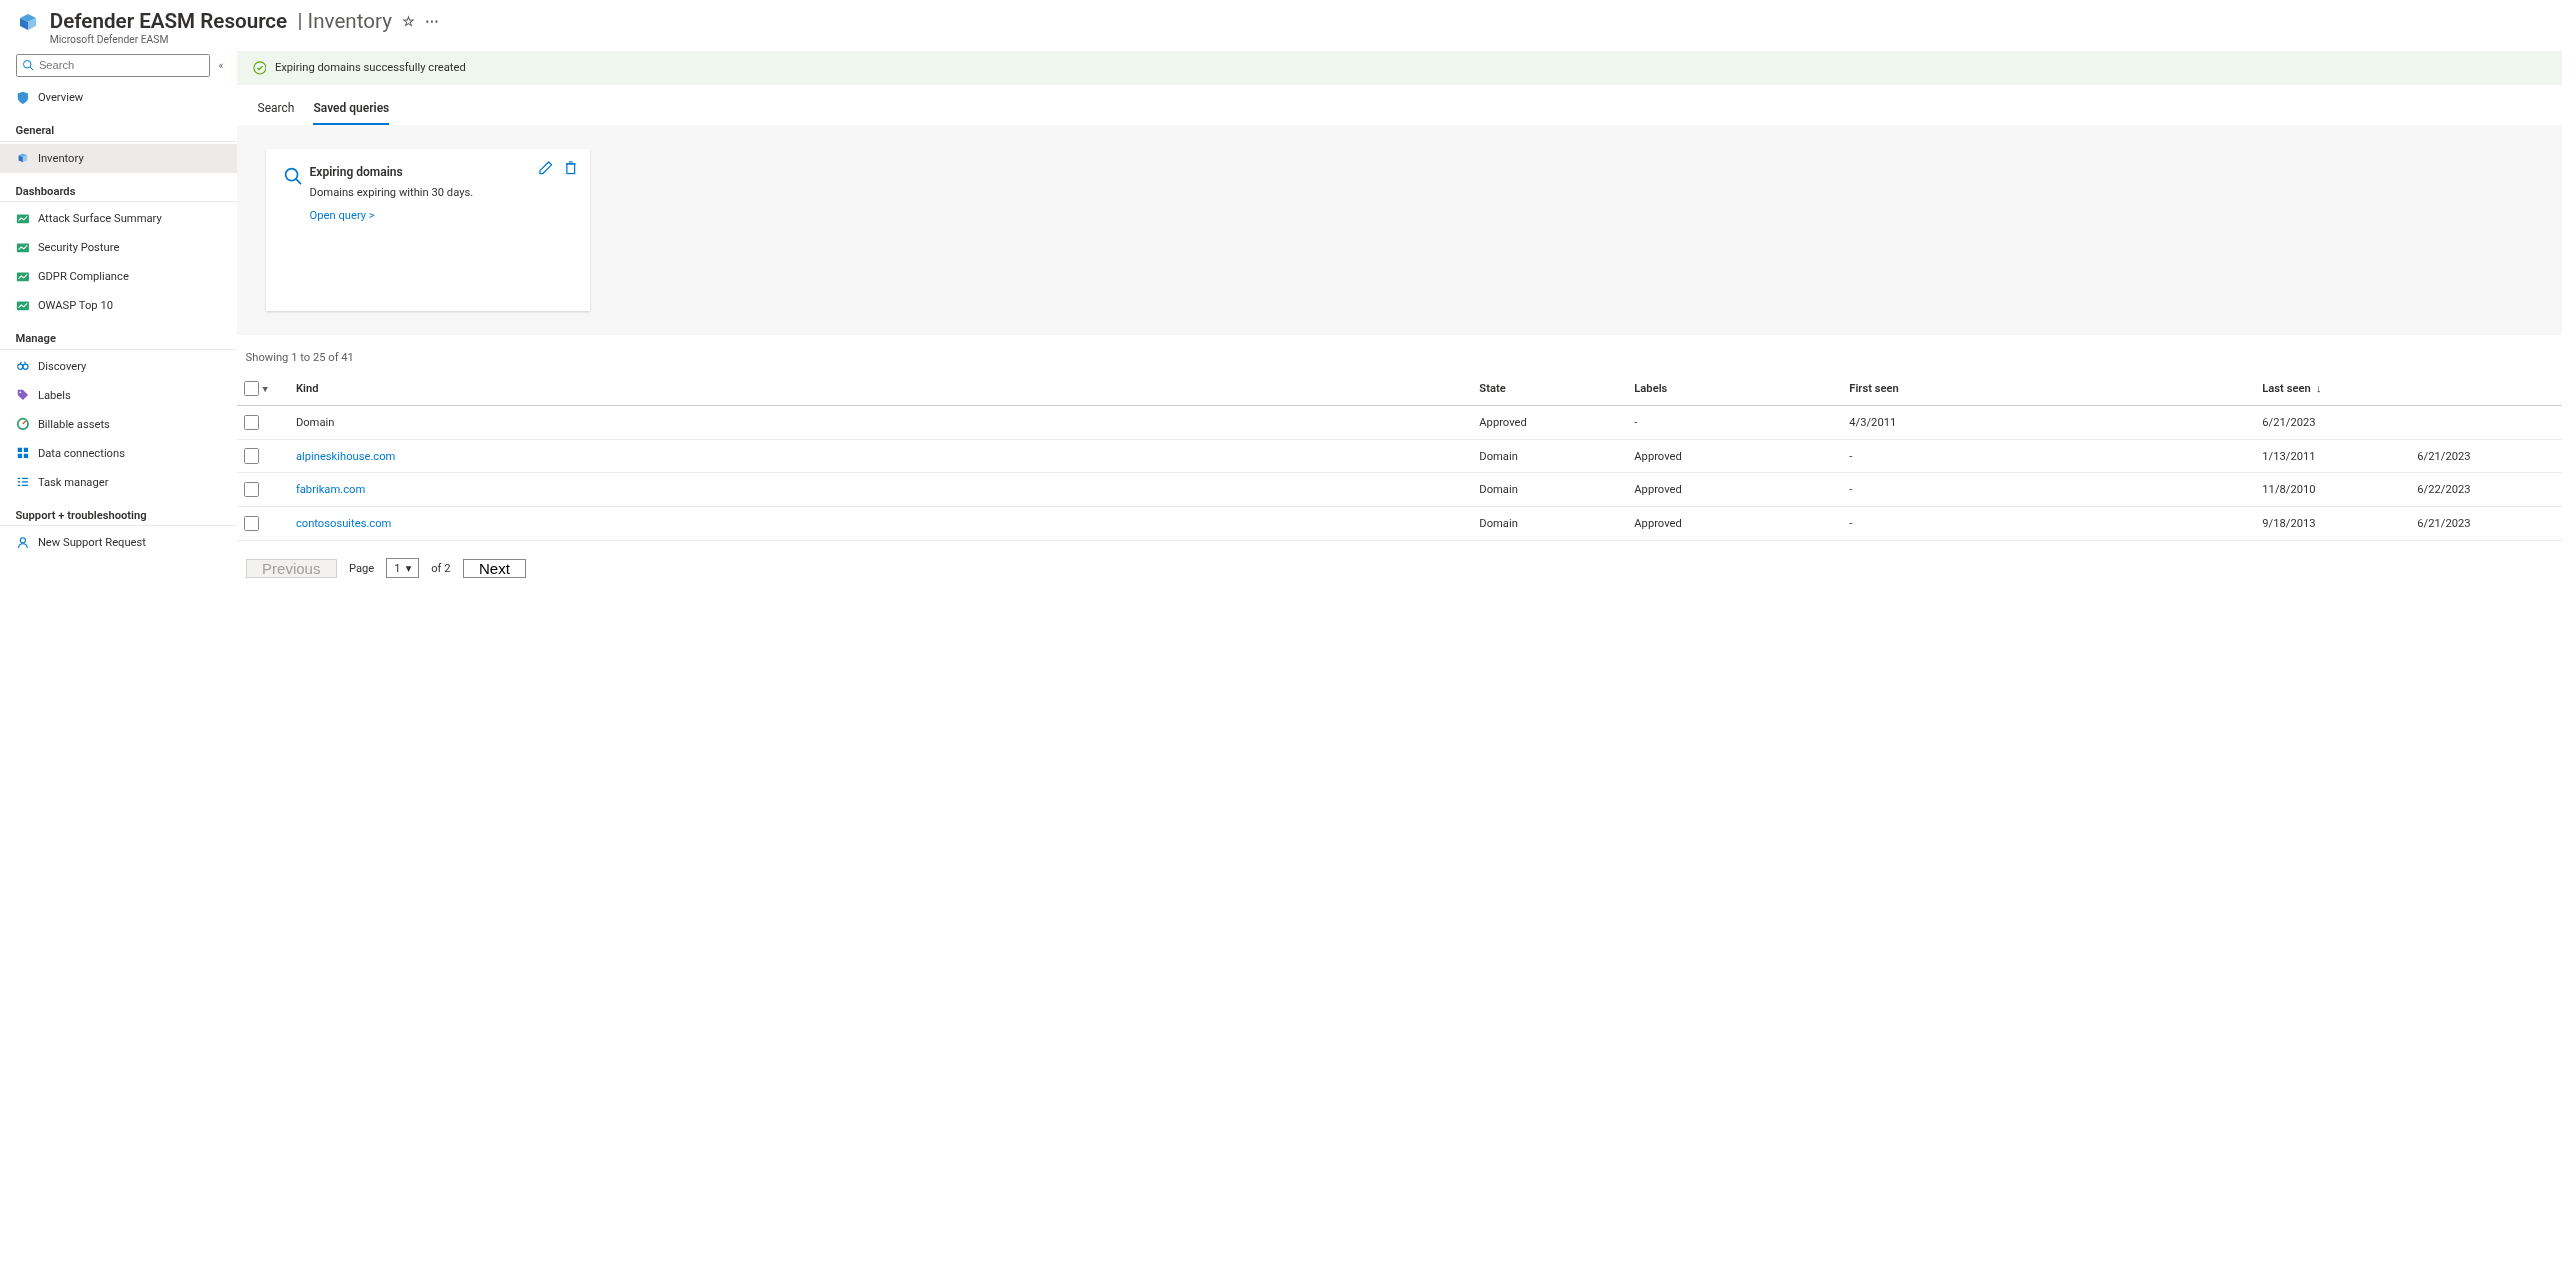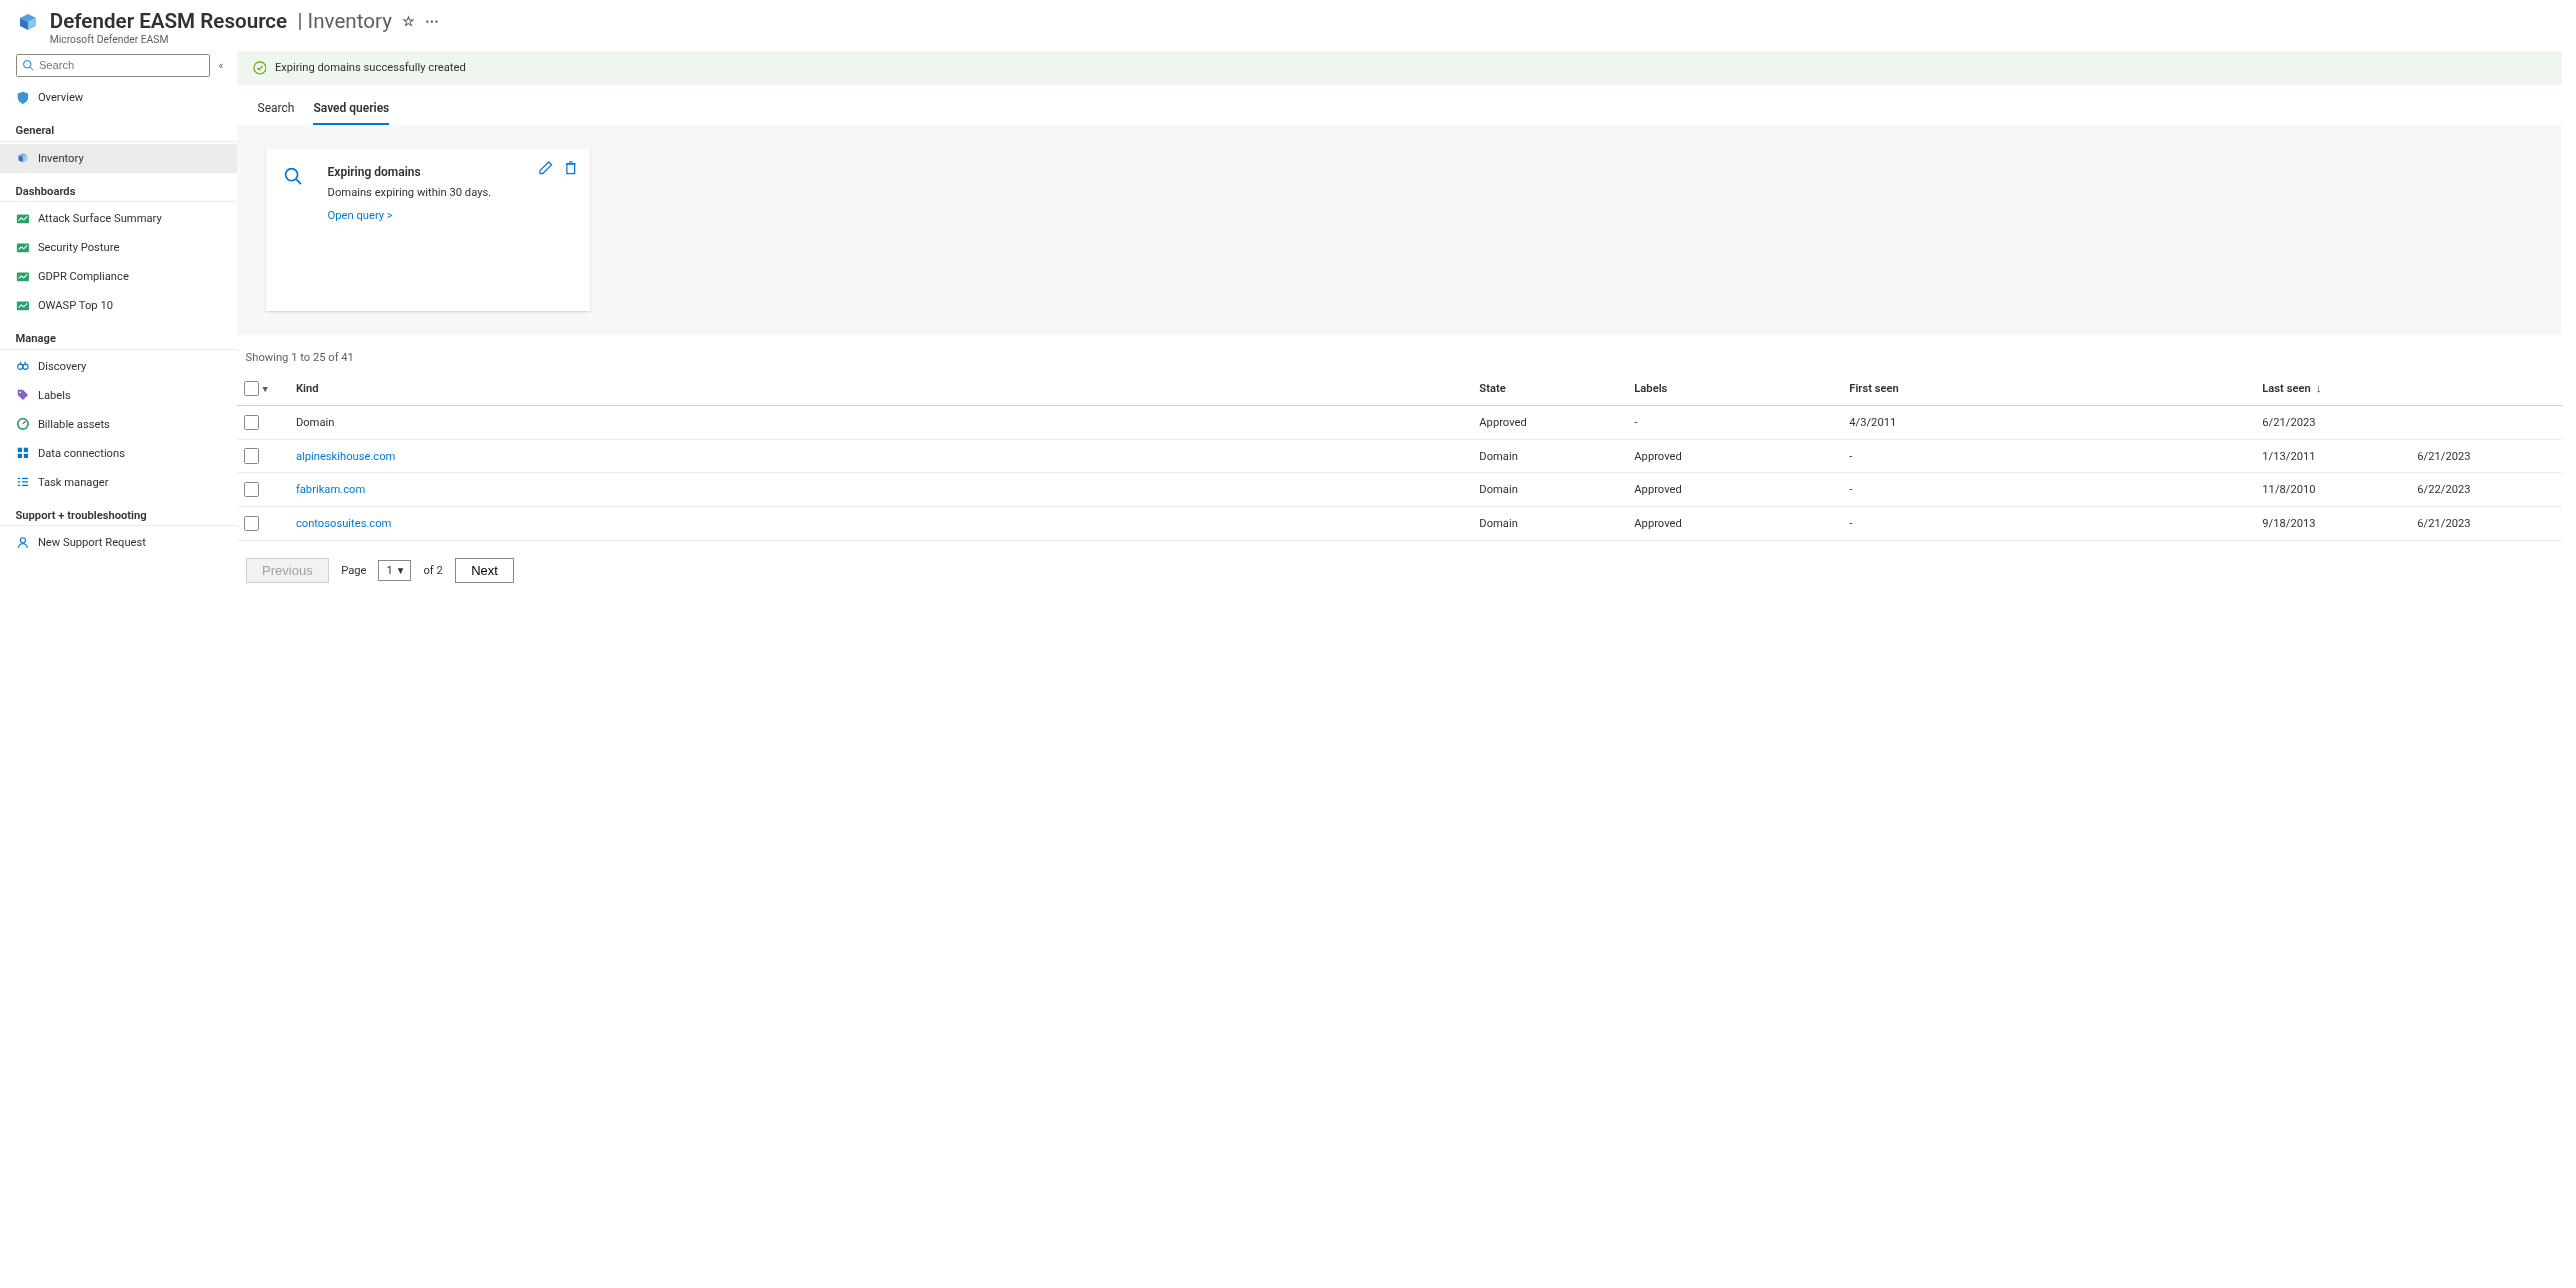--- a/index.html
+++ b/index.html
@@ -82,21 +82,21 @@
   .query-panel {
     background: #f7f7f7;
     padding: 24px 29px;
     display: flex; gap: 17px;
   }
   .query-card {
     width: 324px; min-height: 162px;
     background: #ffffff;
     box-shadow: 0 0.9px 2.6px rgba(0,0,0,0.1), 0 0.9px 1.7px rgba(0,0,0,0.06);
     padding: 15.5px 17px;
-    display: flex; gap: 24px;
+    display: flex; gap: 6px;
     position: relative;
   }
   .query-card .card-icon {
     width: 20.6px; height: 20.6px; color: #0078d4; flex-shrink: 0; margin-top: 1.7px;
   }
   .query-card .card-body { flex:1; display:flex; flex-direction:column; gap:6.9px; }
   .query-card .card-title { font-weight: 600; font-size: 12px; color:#323130; }
   .query-card .card-desc { font-size: 11.2px; color:#323130; }
   .query-card .card-link { font-size: 11.2px; color:#0078d4; cursor:pointer; margin-top:3.4px; }
   .query-card .card-actions {
@@ -122,21 +122,21 @@
     width: 15.5px; height: 15.5px; border: 0.9px solid #8a8886; border-radius:1.7px; background:#fff;
   }
   .sort-chevron { font-size:9.5px; color:#605e5c; }
   .asset-link { color:#0078d4; cursor:pointer; }
   .last-seen-header { display:flex; align-items:center; gap:5.2px; }
   .sort-arrow { font-size:11.2px; }
 
   
   .pagination { display:flex; align-items:center; gap:12px; padding:17px 8.6px; font-size:11.2px; }
   .page-btn {
-    border:0.9px solid #8a8886; background:#fff; height:25px; padding:0 15.5px; font-size:13px; cursor:pointer;
+    border:0.9px solid #8a8886; background:#fff; height:19px; padding:0 15.5px; font-size:15px; cursor:pointer;
   }
   .page-btn:disabled { background:#f3f2f1; color:#a19f9d; cursor:default; border-color:#d2d0ce; }
   .page-select {
     display:flex; align-items:center; gap:5.2px;
     border:0.9px solid #8a8886; height:20.6px; padding:0 6.9px; cursor:pointer;
   }
 </style>
 </head>
 <body>
 

